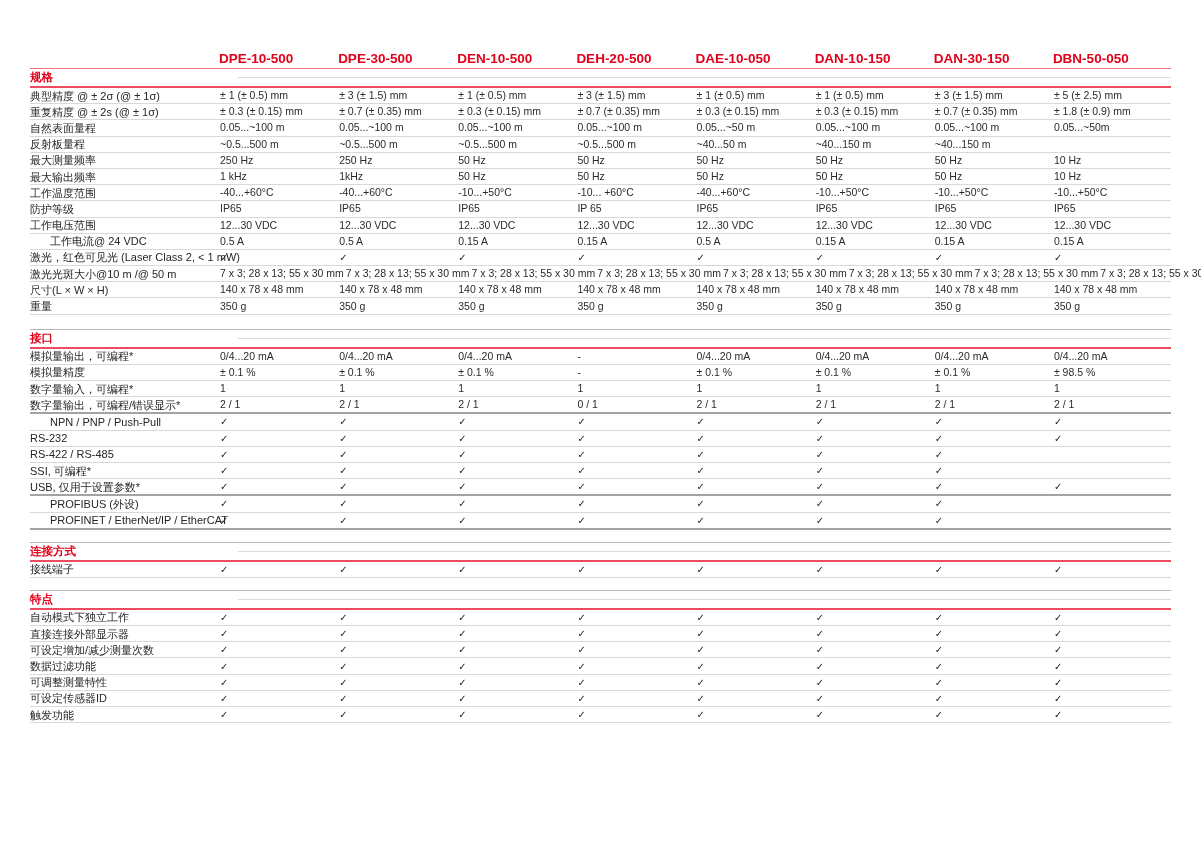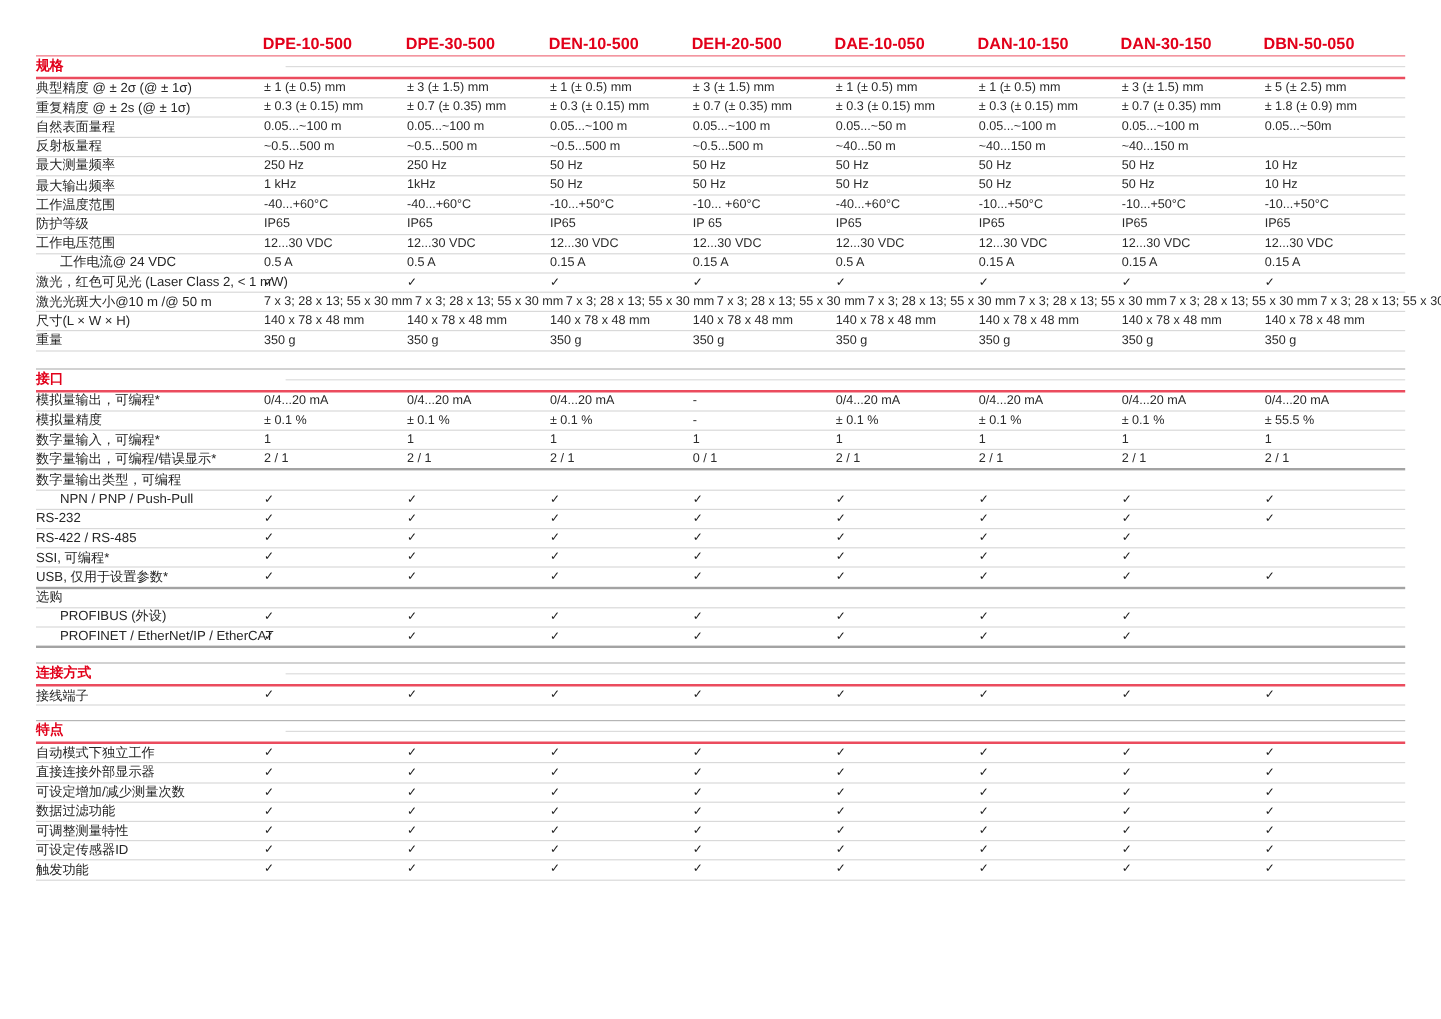--- a/index.html
+++ b/index.html
@@ -2,21 +2,21 @@
 <html><head>
 <meta charset="utf-8">
 <style>
   html,body{margin:0;padding:0;background:#ffffff;}
   body{
     width:1201px;height:849px;overflow:hidden;
     font-family:"Liberation Sans","DejaVu Sans",sans-serif;
     color:#262626;
     -webkit-font-smoothing:antialiased;
   }
-  .page{position:relative;width:1201px;height:615px;background:#fff;}
+  .page{position:relative;width:1201px;height:615px;background:#fff;margin-top:22px;}
   .sheet{position:absolute;left:30px;top:28px;width:1141px;}
 
   .grid{display:grid;grid-template-columns:188px repeat(8,1fr);align-items:center;}
 
   
   .header-row{height:18px;border-bottom:1px solid rgba(226,0,26,.55);}
   .product-name{
     font-weight:bold;font-size:13.5px;color:#e2001a;line-height:16px;
     padding-left:1px;white-space:nowrap;
   }
@@ -262,21 +262,21 @@
           </div>
           <div class="grid row">
             <div class="row-label">模拟量精度</div>
             <div class="cell">± 0.1 %</div>
             <div class="cell">± 0.1 %</div>
             <div class="cell">± 0.1 %</div>
             <div class="cell">-</div>
             <div class="cell">± 0.1 %</div>
             <div class="cell">± 0.1 %</div>
             <div class="cell">± 0.1 %</div>
-            <div class="cell">± 55.5 %</div>
+            <div class="cell">± 98.5 %</div>
           </div>
           <div class="grid row">
             <div class="row-label">数字量输入，可编程*</div>
             <div class="cell">1</div>
             <div class="cell">1</div>
             <div class="cell">1</div>
             <div class="cell">1</div>
             <div class="cell">1</div>
             <div class="cell">1</div>
             <div class="cell">1</div>
@@ -287,31 +287,20 @@
             <div class="cell">2 / 1</div>
             <div class="cell">2 / 1</div>
             <div class="cell">2 / 1</div>
             <div class="cell">0 / 1</div>
             <div class="cell">2 / 1</div>
             <div class="cell">2 / 1</div>
             <div class="cell">2 / 1</div>
             <div class="cell">2 / 1</div>
           </div>
           <div class="grid row">
-            <div class="row-label">数字量输出类型，可编程</div>
-            <div class="cell"></div>
-            <div class="cell"></div>
-            <div class="cell"></div>
-            <div class="cell"></div>
-            <div class="cell"></div>
-            <div class="cell"></div>
-            <div class="cell"></div>
-            <div class="cell"></div>
-          </div>
-          <div class="grid row">
             <div class="row-label indent">NPN / PNP / Push-Pull</div>
             <div class="cell">
               <div class="check">✓</div>
             </div>
             <div class="cell">
               <div class="check">✓</div>
             </div>
             <div class="cell">
               <div class="check">✓</div>
             </div>
@@ -427,31 +416,20 @@
             </div>
             <div class="cell">
               <div class="check">✓</div>
             </div>
             <div class="cell">
               <div class="check">✓</div>
             </div>
             <div class="cell">
               <div class="check">✓</div>
             </div>
-          </div>
-          <div class="grid row">
-            <div class="row-label">选购</div>
-            <div class="cell"></div>
-            <div class="cell"></div>
-            <div class="cell"></div>
-            <div class="cell"></div>
-            <div class="cell"></div>
-            <div class="cell"></div>
-            <div class="cell"></div>
-            <div class="cell"></div>
           </div>
           <div class="grid row">
             <div class="row-label indent">PROFIBUS (外设)</div>
             <div class="cell">
               <div class="check">✓</div>
             </div>
             <div class="cell">
               <div class="check">✓</div>
             </div>
             <div class="cell">

